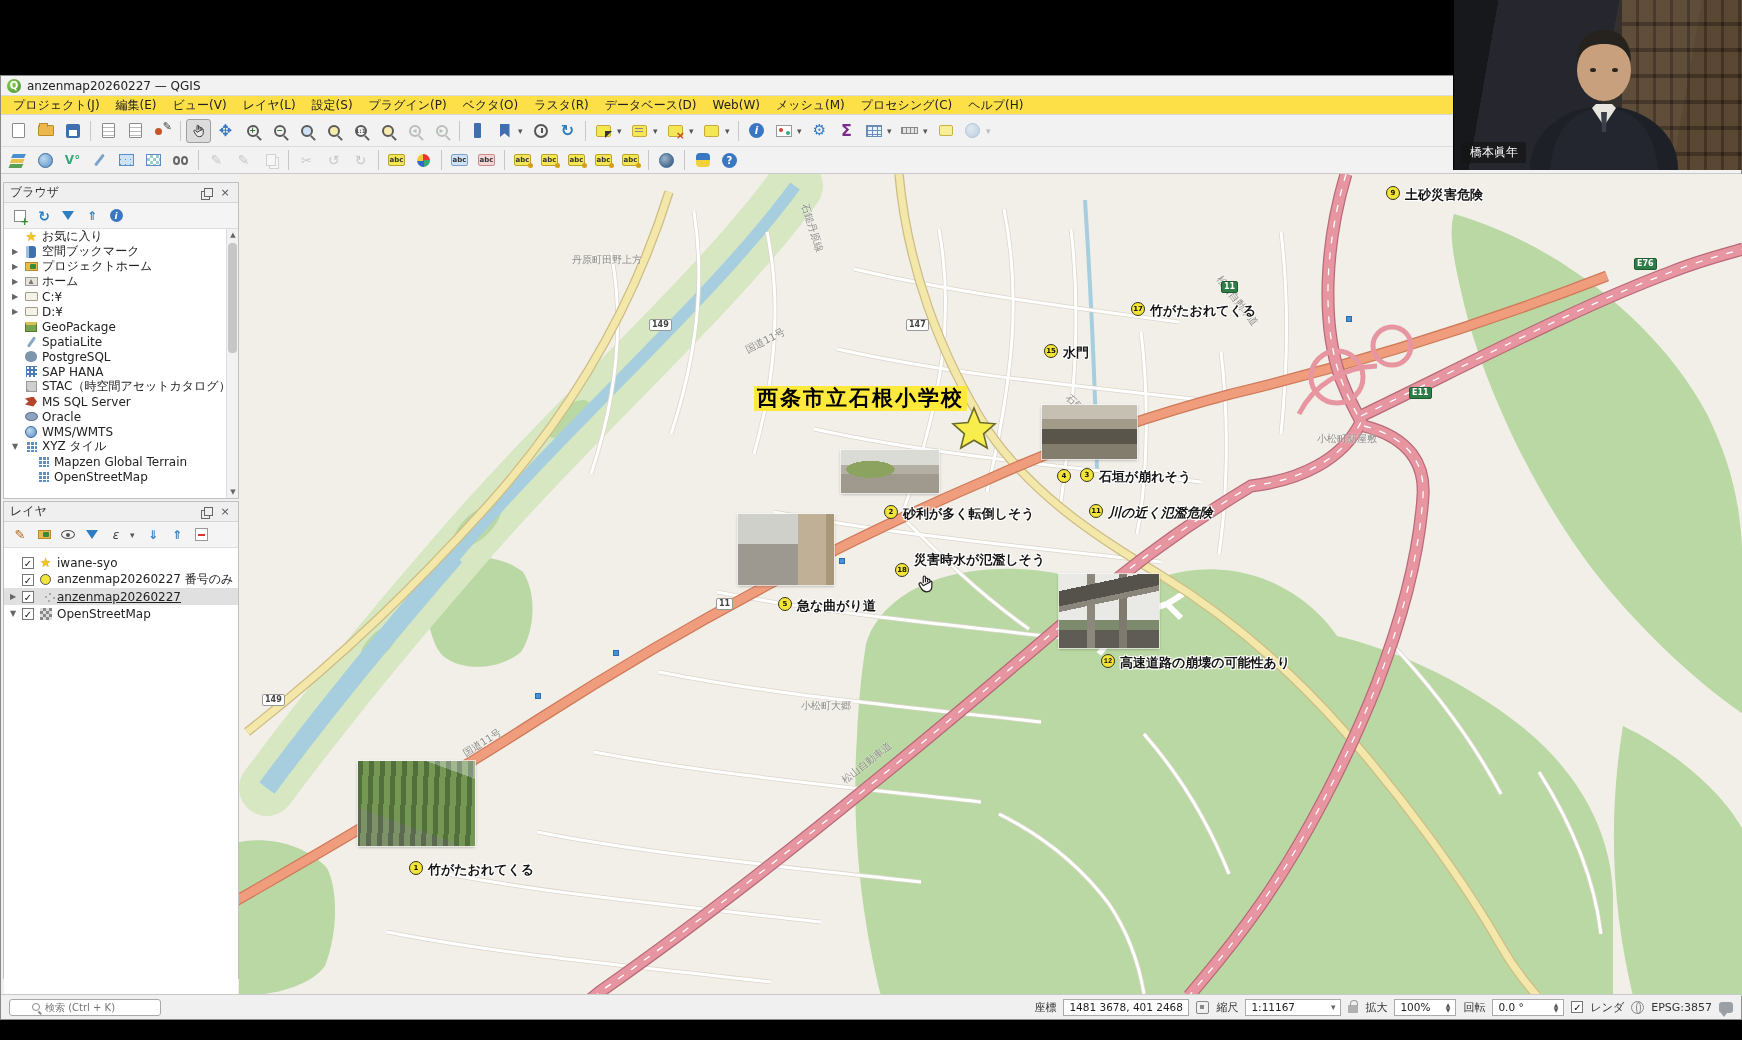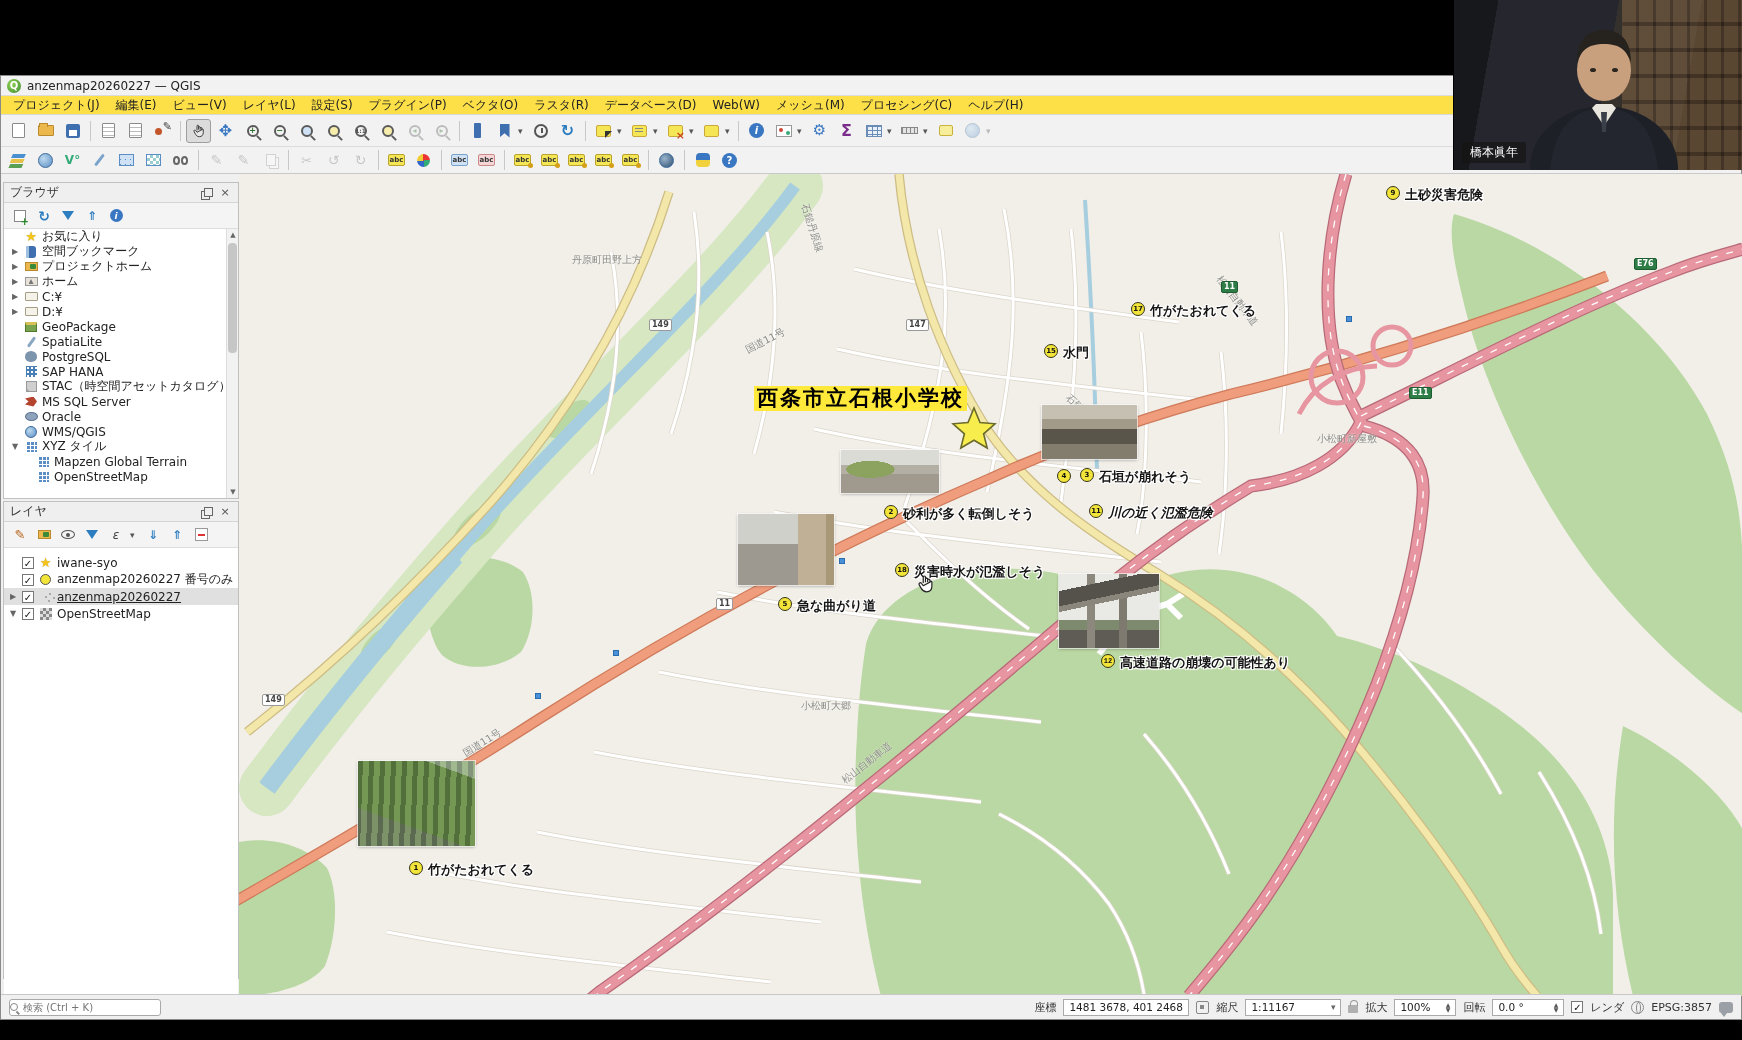--- a/index.html
+++ b/index.html
@@ -134,21 +134,21 @@
     text-shadow:-1px -1px 0 #fff,1px -1px 0 #fff,-1px 1px 0 #fff,1px 1px 0 #fff,0 0 3px #fff;}
   .mcircle{position:absolute;width:14px;height:14px;border-radius:50%;background:#f2e438;border:1.5px solid #33331a;display:flex;align-items:center;justify-content:center;font-size:7px;font-weight:700;color:#111;}
   .school{position:absolute;background:#ffe93a;color:#000;font-size:21px;font-weight:800;padding:0 3px;letter-spacing:2px;line-height:1.2;}
   .rlabel{position:absolute;font-size:10px;color:#8a8a84;white-space:nowrap;text-shadow:0 0 2px #fff;}
   .shield{position:absolute;font-size:8px;font-weight:700;background:#fff;color:#444;border:1px solid #999;border-radius:2px;padding:0 2px;line-height:10px;}
   .shield.green{background:#2e7d46;color:#fff;border-color:#1d5c30;}
   .photo{position:absolute;box-shadow:0 0 0 1px rgba(255,255,255,.65),0 1px 3px rgba(0,0,0,.35);}
   .bluept{position:absolute;width:6px;height:6px;background:#4a90d9;border:1px solid #2a6cb0;}
   
   #statusbar{position:absolute;left:0;bottom:0;width:100%;height:25px;background:#f0f0f0;border-top:1px solid #c8c8c8;display:flex;align-items:center;padding:0 8px;gap:7px;font-size:11px;color:#333;}
-  .searchbox{width:152px;height:17px;border:1px solid #a8a8a8;border-radius:3px;background:#fff;display:flex;align-items:center;padding:0 0;gap:3px;}
+  .searchbox{width:152px;height:17px;border:1px solid #a8a8a8;border-radius:3px;background:#fff;display:flex;align-items:center;padding:0 22px;gap:3px;}
   .searchbox input{border:none;outline:none;width:110px;font-size:10px;color:#555;font-family:inherit;background:transparent;}
   .g-magsm{width:8px;height:8px;border:1.5px solid #888;border-radius:50%;position:relative;flex:none;}
   .g-magsm::after{content:"";position:absolute;right:-3px;bottom:-3px;width:4px;height:1.5px;background:#888;transform:rotate(45deg);}
   .sval{background:#fff;border:1px solid #aaa;height:17px;display:flex;align-items:center;padding:0 5px;font-size:10.5px;color:#222;white-space:nowrap;}
   .combo{width:96px;justify-content:space-between;}
   .combo::after{content:"▾";color:#666;font-size:9px;margin-left:4px;}
   .spin{justify-content:space-between;}
   .spin .ud{display:flex;flex-direction:column;font-size:6px;color:#555;line-height:5px;margin-left:4px;}
   .g-lock{width:10px;height:8px;background:#b0b0b0;border-radius:1px;position:relative;margin-top:4px;}
   .g-lock::before{content:"";position:absolute;left:2px;top:-5px;width:6px;height:5px;border:1.5px solid #9a9a9a;border-bottom:none;border-radius:4px 4px 0 0;}
@@ -515,21 +515,21 @@
           <span class="bicon">
             <span class="ic-oracle"></span>
           </span>
           <span>Oracle</span>
         </div>
       <div class="trow">
           <span class="arr"></span>
           <span class="bicon">
             <span class="ic-wms"></span>
           </span>
-          <span>WMS/QGIS</span>
+          <span>WMS/WMTS</span>
         </div>
       <div class="trow">
           <span class="arr">▼</span>
           <span class="bicon">
             <span class="ic-xyz"></span>
           </span>
           <span>XYZ タイル</span>
         </div>
       <div class="trow" style="padding-left:32px;">
           <span class="bicon">
@@ -807,21 +807,21 @@
     <div class="mlabel" style="left:664px;top:331px;">砂利が多く転倒しそう</div>
 
     <div class="mcircle" style="left:850px;top:330px;">
         <span>11</span>
       </div>
     <div class="mlabel" style="left:869px;top:330px;font-style:italic;">川の近く氾濫危険</div>
 
     <div class="mcircle" style="left:656px;top:389px;">
         <span>18</span>
       </div>
-    <div class="mlabel" style="left:675px;top:389px;">災害時水が氾濫しそう</div>
+    <div class="mlabel" style="left:675px;top:377px;">災害時水が氾濫しそう</div>
 
     <div class="mcircle" style="left:539px;top:423px;">
         <span>5</span>
       </div>
     <div class="mlabel" style="left:558px;top:423px;">急な曲がり道</div>
 
     <div class="mcircle" style="left:862px;top:480px;font-family:Liberation Mono, monospace;">
         <span>12</span>
       </div>
     <div class="mlabel" style="left:881px;top:480px;">高速道路の崩壊の可能性あり</div>

